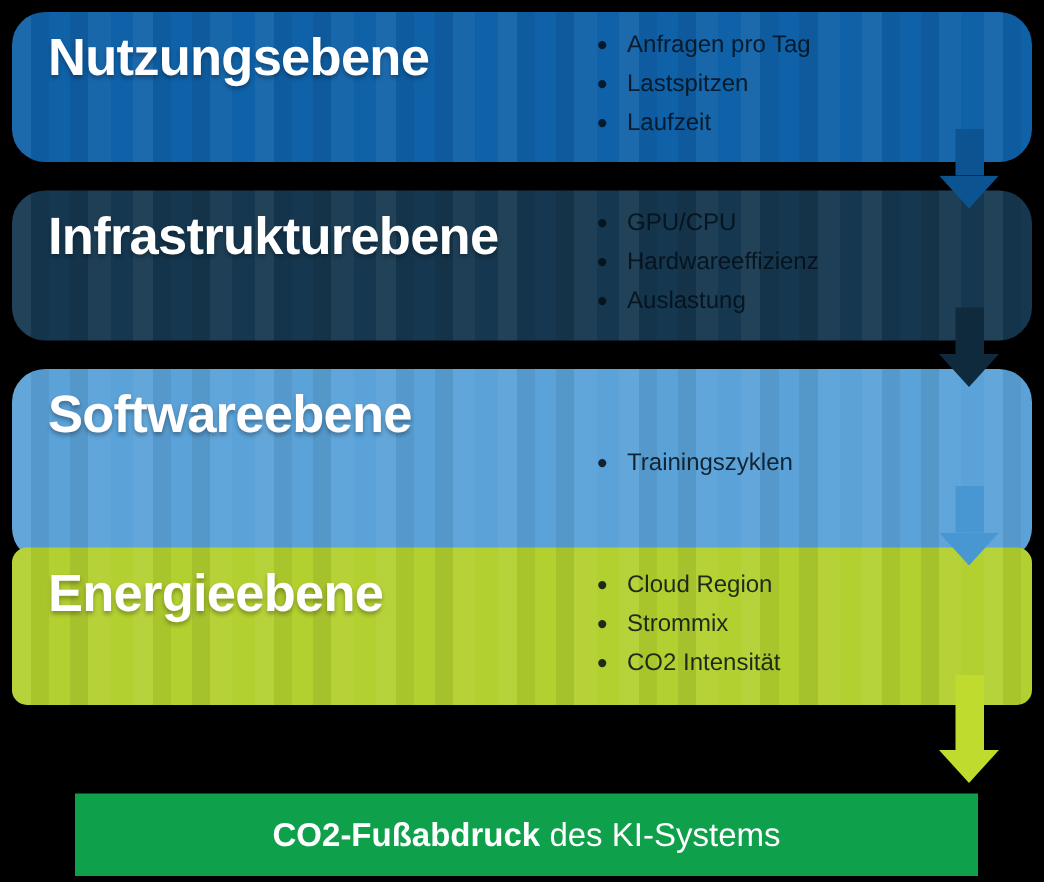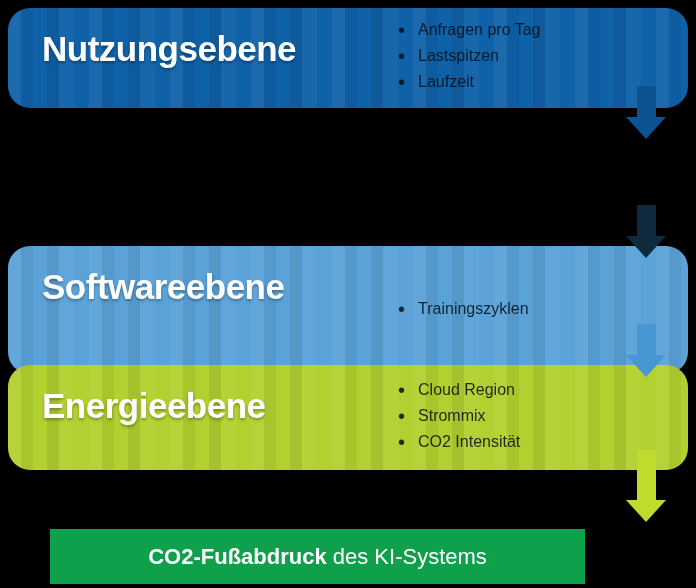--- a/index.html
+++ b/index.html
@@ -22,21 +22,21 @@
       rgba(0,0,0,0.07) 39px 51px,
       rgba(255,255,255,0.04) 51px 66px,
       rgba(0,0,0,0) 66px 81px);
   }
   .band-0{top:8px;height:100px;}
   .band-1{top:127px;height:100px;}
   .band-2{top:246px;height:128px;}
   .band-3{top:365px;height:105px;}
 
   .band-title{
-    position:absolute;left:22px;top:9px;margin:12px;
+    position:absolute;left:22px;top:9px;margin:2px;
     font-size:35px;line-height:40px;font-weight:bold;color:#fff;
     letter-spacing:-0.5px;text-shadow:0 2px 3px rgba(0,0,0,0.30);
     white-space:nowrap;z-index:2;
   }
   .bullets{
     position:absolute;left:390px;top:50%;transform:translateY(-52%);
     margin:0;padding:0;list-style:none;
     font-size:16px;line-height:26px;color:rgba(4,14,22,0.85);
     z-index:2;white-space:nowrap;
   }
@@ -50,50 +50,58 @@
     position:absolute;left:0;width:40px;height:22px;
     clip-path:polygon(0 0,100% 0,50% 100%);
   }
   .arrow-0{top:86px;height:53px;}  .arrow-0 .shaft{height:31px;} .arrow-0 .head{top:31px;}
   .arrow-1{top:205px;height:53px;} .arrow-1 .shaft{height:31px;} .arrow-1 .head{top:31px;}
   .arrow-2{top:324px;height:53px;} .arrow-2 .shaft{height:31px;} .arrow-2 .head{top:31px;}
   .arrow-3{top:450px;height:72px;} .arrow-3 .shaft{height:50px;} .arrow-3 .head{top:50px;}
 
   
   .result-bar{
-    position:absolute;left:50px;top:529px;width:535px;height:55px;z-index:2;
+    position:absolute;left:50px;top:529px;width:602px;height:55px;z-index:2;
     display:flex;align-items:center;justify-content:center;
     color:#fff;font-size:22px;white-space:pre;
   }
   .result-bar .hl{font-weight:bold;}
   .result-bar .rest{font-weight:normal;}
 </style>
 </head>
 <body>
 
 <div class="stage" style="background-color: rgb(0, 0, 0);">
 
   <section class="band band-0" style="background-color: rgb(15, 97, 168);">
     <h2 class="band-title">Nutzungsebene</h2>
     <ul class="bullets">
       <li>Anfragen pro Tag</li>
       <li>Lastspitzen</li>
       <li>Laufzeit</li>
     </ul>
   </section>
 
+  <section class="band band-1" style="background-color: rgb(21, 55, 79);">
+    <h2 class="band-title">Infrastrukturebene</h2>
+    <ul class="bullets">
+      <li>GPU/CPU</li>
+      <li>Hardwareeffizienz</li>
+      <li>Auslastung</li>
+    </ul>
+  </section>
 
   <section class="band band-2" style="background-color: rgb(90, 162, 216);">
     <h2 class="band-title">Softwareebene</h2>
     <ul class="bullets">
       <li>Trainingszyklen</li>
     </ul>
   </section>
 
-  <section class="band band-3" style="background-color: rgb(178, 208, 47);">
+  <section class="band band-3" style="background-color: rgb(178, 208, 47); border-radius: 10px;">
     <h2 class="band-title">Energieebene</h2>
     <ul class="bullets">
       <li>Cloud Region</li>
       <li>Strommix</li>
       <li>CO2 Intensität</li>
     </ul>
   </section>
 
   <div class="arrow arrow-0">
     <div class="shaft" style="background-color: rgb(12, 83, 145);"></div>

